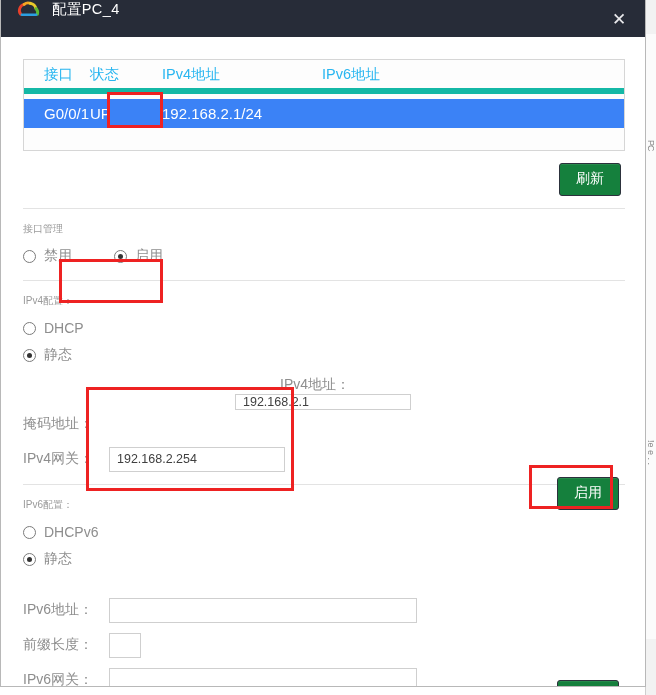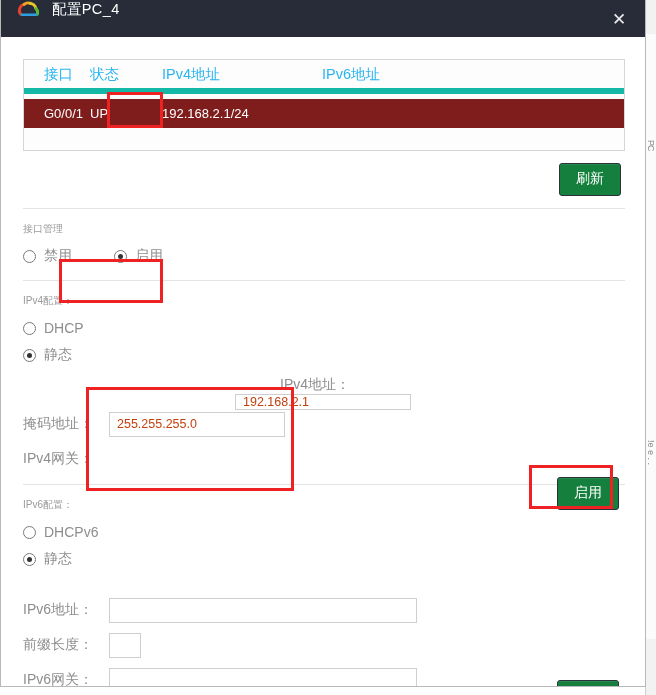--- a/index.html
+++ b/index.html
@@ -108,23 +108,23 @@
     border-bottom: 6px solid #14b8a6;
     display: flex;
     align-items: center;
     color: #29b6f0;
     font-size: 14.5px;
   }
   .iface-row {
     height: 29px;
     display: flex;
     align-items: center;
-    background: #7f1d1d;
+    background: #3b82f6;
     color: #ffffff;
-    font-size: 13px;
+    font-size: 15px;
     position: relative;
     margin-top: 5px;
   }
   .iface-empty { height: 23px; }
   .c-iface { width: 66px; padding-left: 20px; }
   .c-state { width: 72px; }
   .c-ip4   { width: 160px; }
   .c-ip6   { width: 160px; }
   .iface-row .c-iface { padding-left: 20px; }
 
@@ -211,21 +211,21 @@
   .field-label {
     width: 86px;
     font-size: 14px;
     color: #8e8e8e;
     flex: 0 0 auto;
   }
   .field-input {
     height: 25px;
     border: 1px solid #cfcfcf;
     background: #fff;
-    color: #c2410c;
+    color: #404040;
     font-size: 12.5px;
     padding: 0 7px;
     font-family: "Liberation Sans", sans-serif;
     outline: none;
   }
   .w-ip4 { width: 176px; }
   .w-ip6 { width: 308px; }
   .w-prefix { width: 32px; }
 
   .ip4-apply {
@@ -318,24 +318,24 @@
           <span>静态</span>
         </label>
       </div>
 
       <div class="field-row" style="margin-top:11px;flex-direction:column;">
         <span class="field-label">IPv4地址：</span>
         <input class="field-input w-ip4" type="text" value="192.168.2.1" style="">
       </div>
       <div class="field-row">
         <span class="field-label">掩码地址：</span>
-        <input class="field-input w-ip4" type="text" value="255.255.255.0" style="">
       </div>
       <div class="field-row">
         <span class="field-label">IPv4网关：</span>
+        <input class="field-input w-ip4" type="text" value="192.168.2.254" style="">
       </div>
 
       <hr class="hr" style="margin-top:12px;">
 
       <div class="sec-label">IPv6配置：</div>
       <div class="radio-row">
         <label class="radio-item">
           <span class="radio"></span>
           <span>DHCPv6</span>
         </label>

